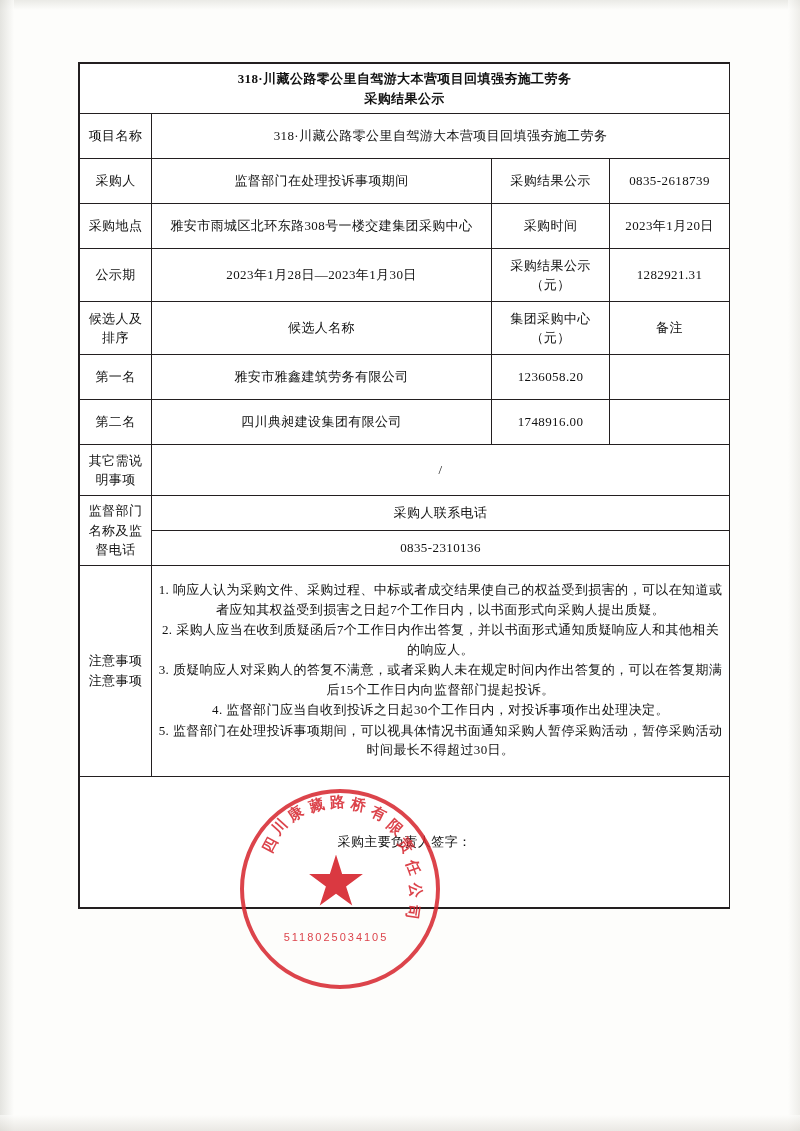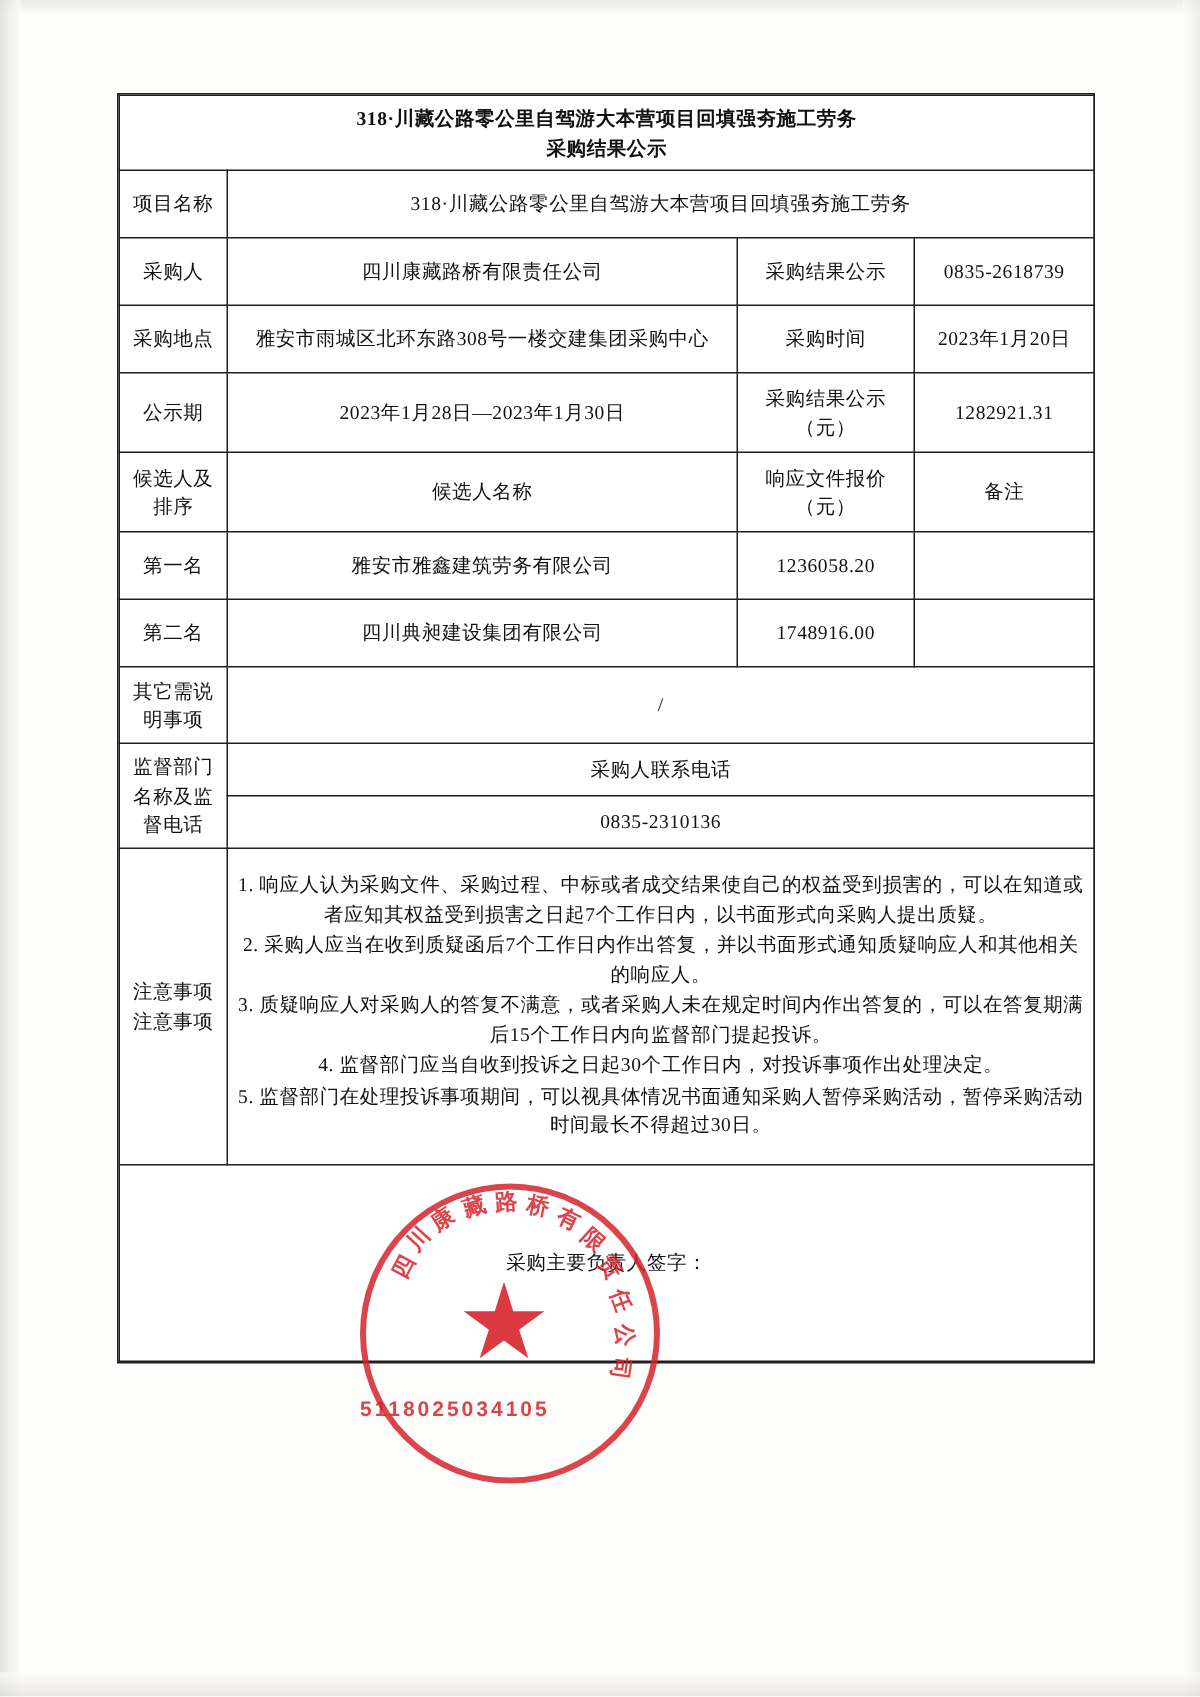--- a/index.html
+++ b/index.html
@@ -172,27 +172,26 @@
   .seal .top-text span {
     position: absolute;
     transform-origin: center center;
     white-space: nowrap;
   }
   .seal .bottom-code {
     position: absolute;
     left: 0;
     top: 140px;
     width: 192px;
-    text-align: left;
+    text-align: center;
     color: #d6232c;
-    font-size: 14px;
+    font-size: 11px;
     letter-spacing: 2px;
     opacity: .85;
     font-family: "Liberation Sans", sans-serif;
-    font-weight: bold;
   }
 </style>
 </head>
 <body>
 
 <div class="page">
   <div class="scan-edge-top"></div>
   <div class="scan-edge-left"></div>
   <div class="scan-edge-right"></div>
   <div class="scan-edge-bottom"></div>
@@ -214,21 +213,21 @@
           </td>
         </tr>
 
         <tr>
           <td class="label tall">项目名称</td>
           <td colspan="4" class="value-left">318·川藏公路零公里自驾游大本营项目回填强夯施工劳务</td>
         </tr>
 
         <tr>
           <td class="label tall">采购人</td>
-          <td colspan="2">四川康藏路桥有限责任公司</td>
+          <td colspan="2">监督部门在处理投诉事项期间</td>
           <td>采购结果公示</td>
           <td>0835-2618739</td>
         </tr>
 
         <tr>
           <td class="label tall">采购地点</td>
           <td colspan="2">雅安市雨城区北环东路308号一楼交建集团采购中心</td>
           <td>采购时间</td>
           <td>2023年1月20日</td>
         </tr>
@@ -243,21 +242,21 @@
           <td>1282921.31</td>
         </tr>
 
         <tr>
           <td class="label two-line" style="height:42px">
             <div>候选人及</div>
             <div>排序</div>
           </td>
           <td colspan="2">候选人名称</td>
           <td class="two-line">
-            <div>响应文件报价</div>
+            <div>集团采购中心</div>
             <div>（元）</div>
           </td>
           <td>备注</td>
         </tr>
 
         <tr>
           <td class="tall">第一名</td>
           <td colspan="2">雅安市雅鑫建筑劳务有限公司</td>
           <td>1236058.20</td>
           <td></td>

